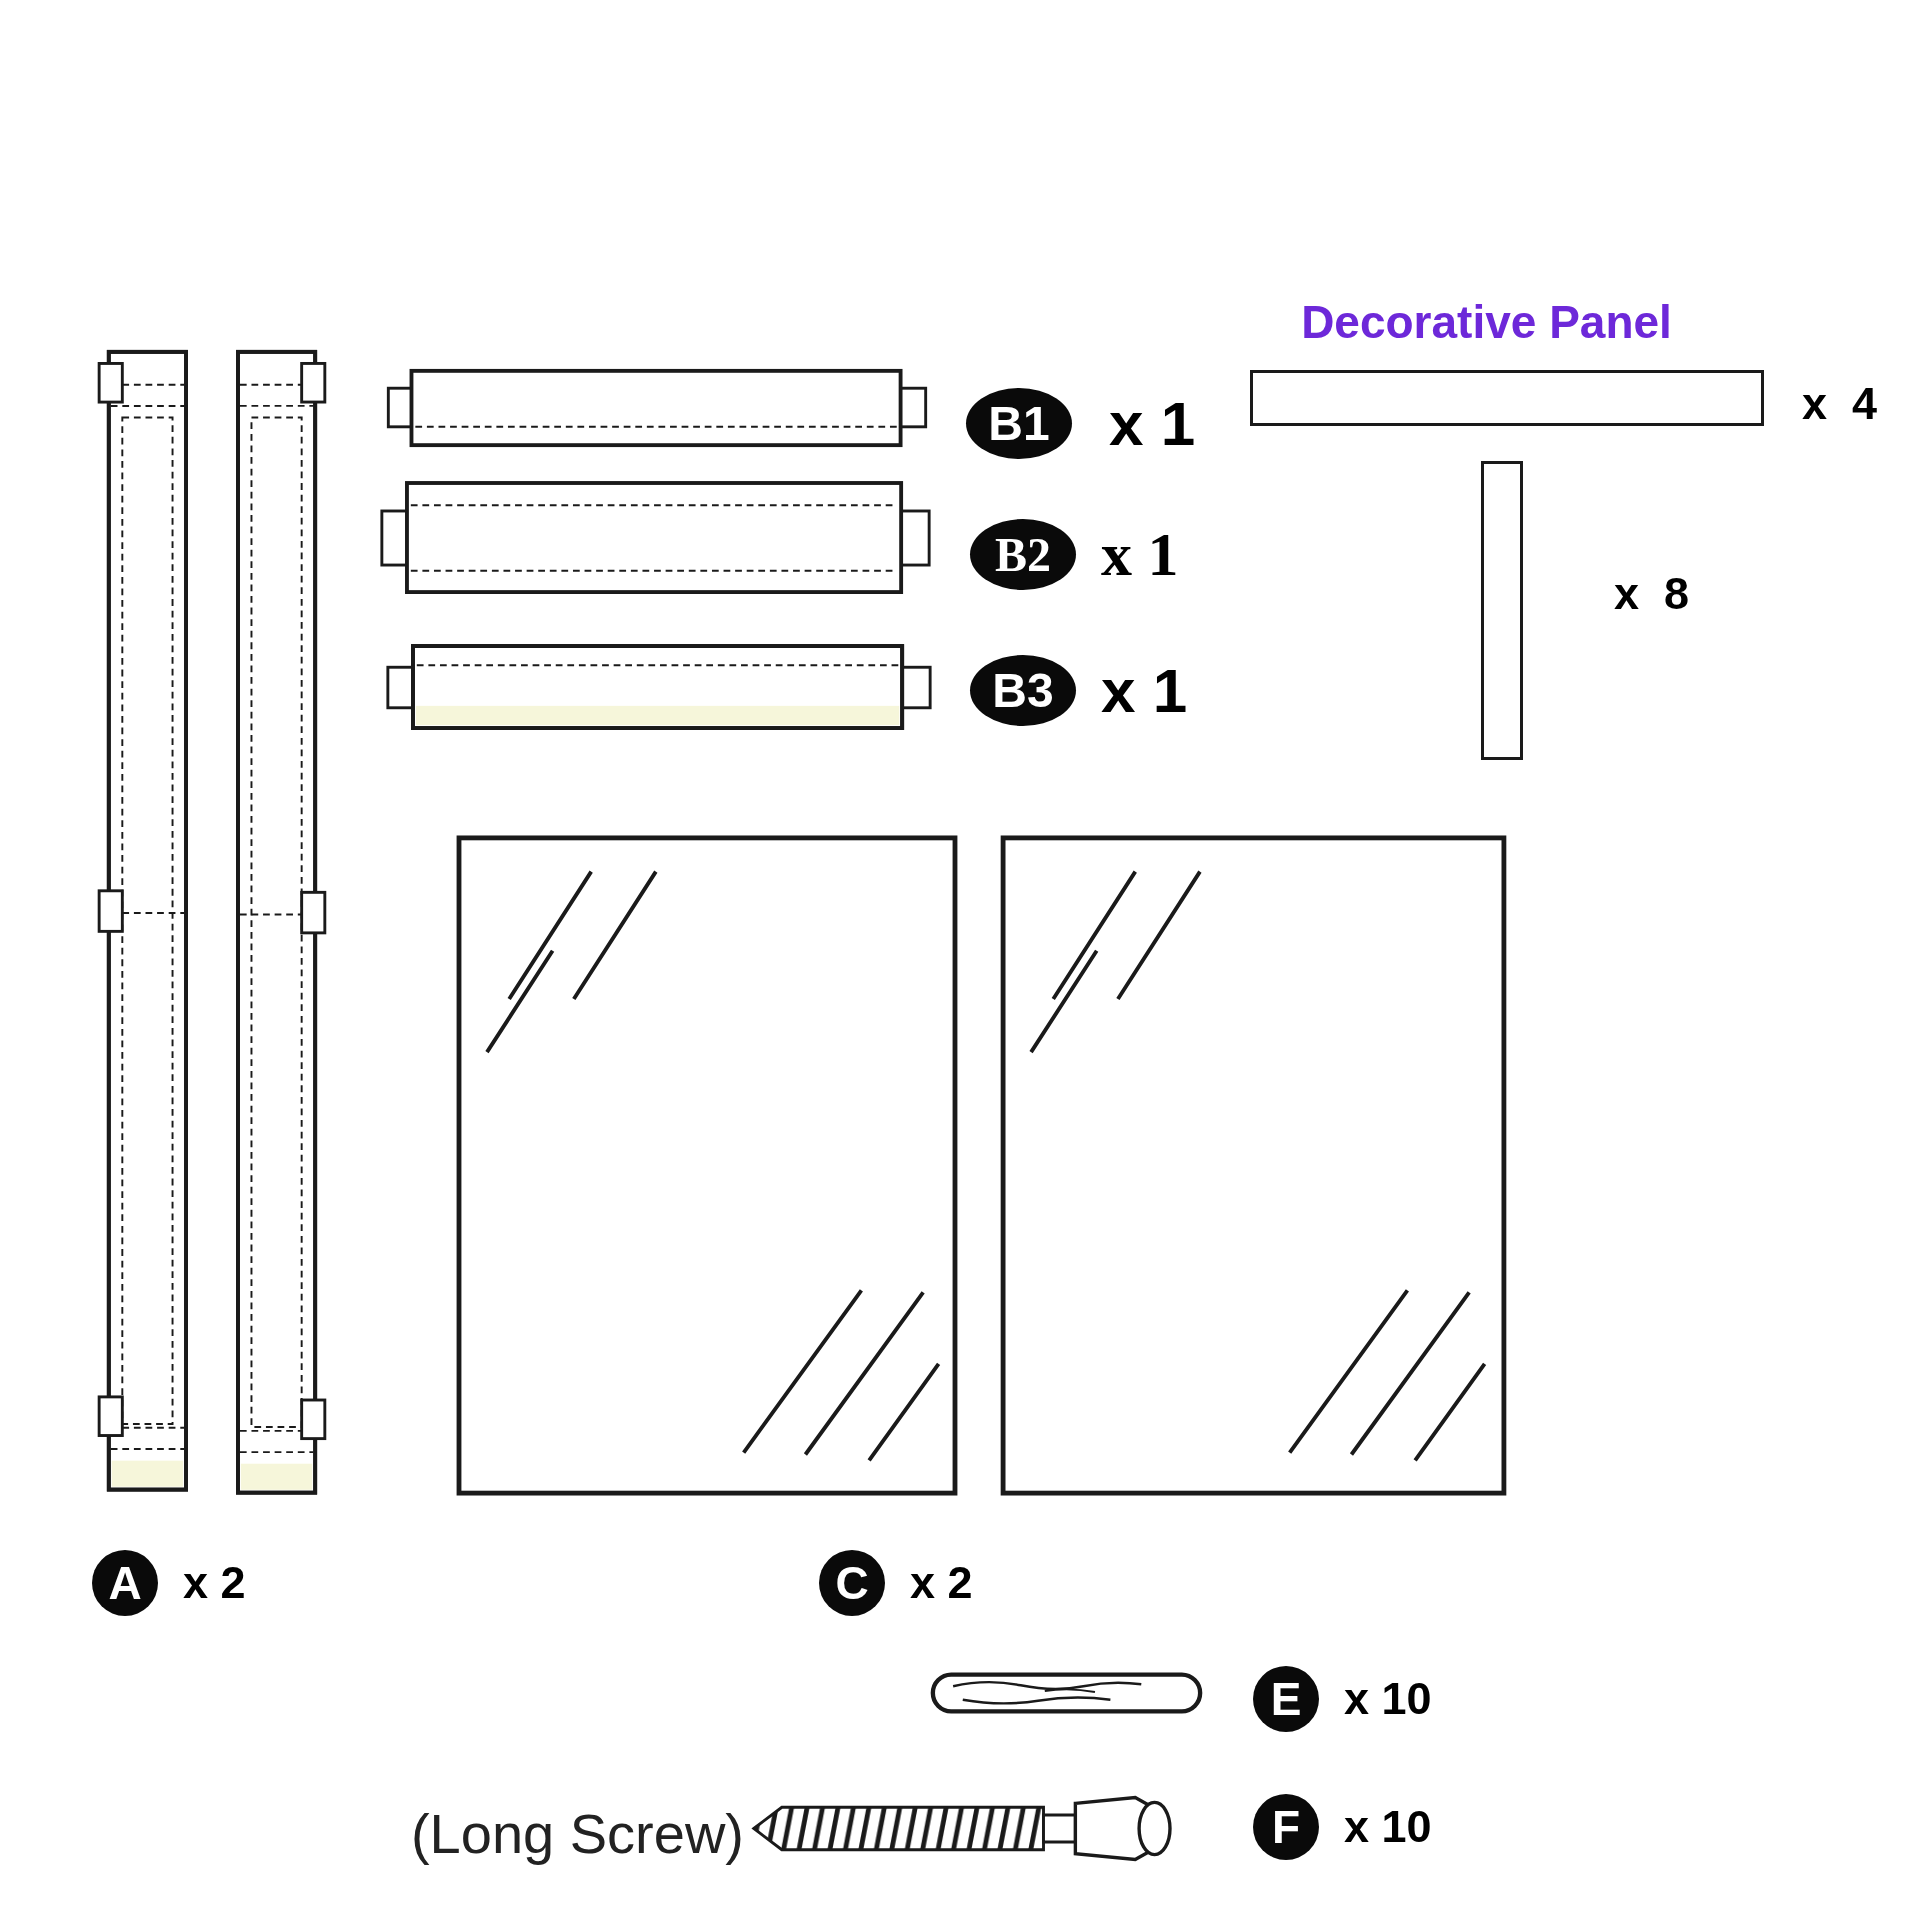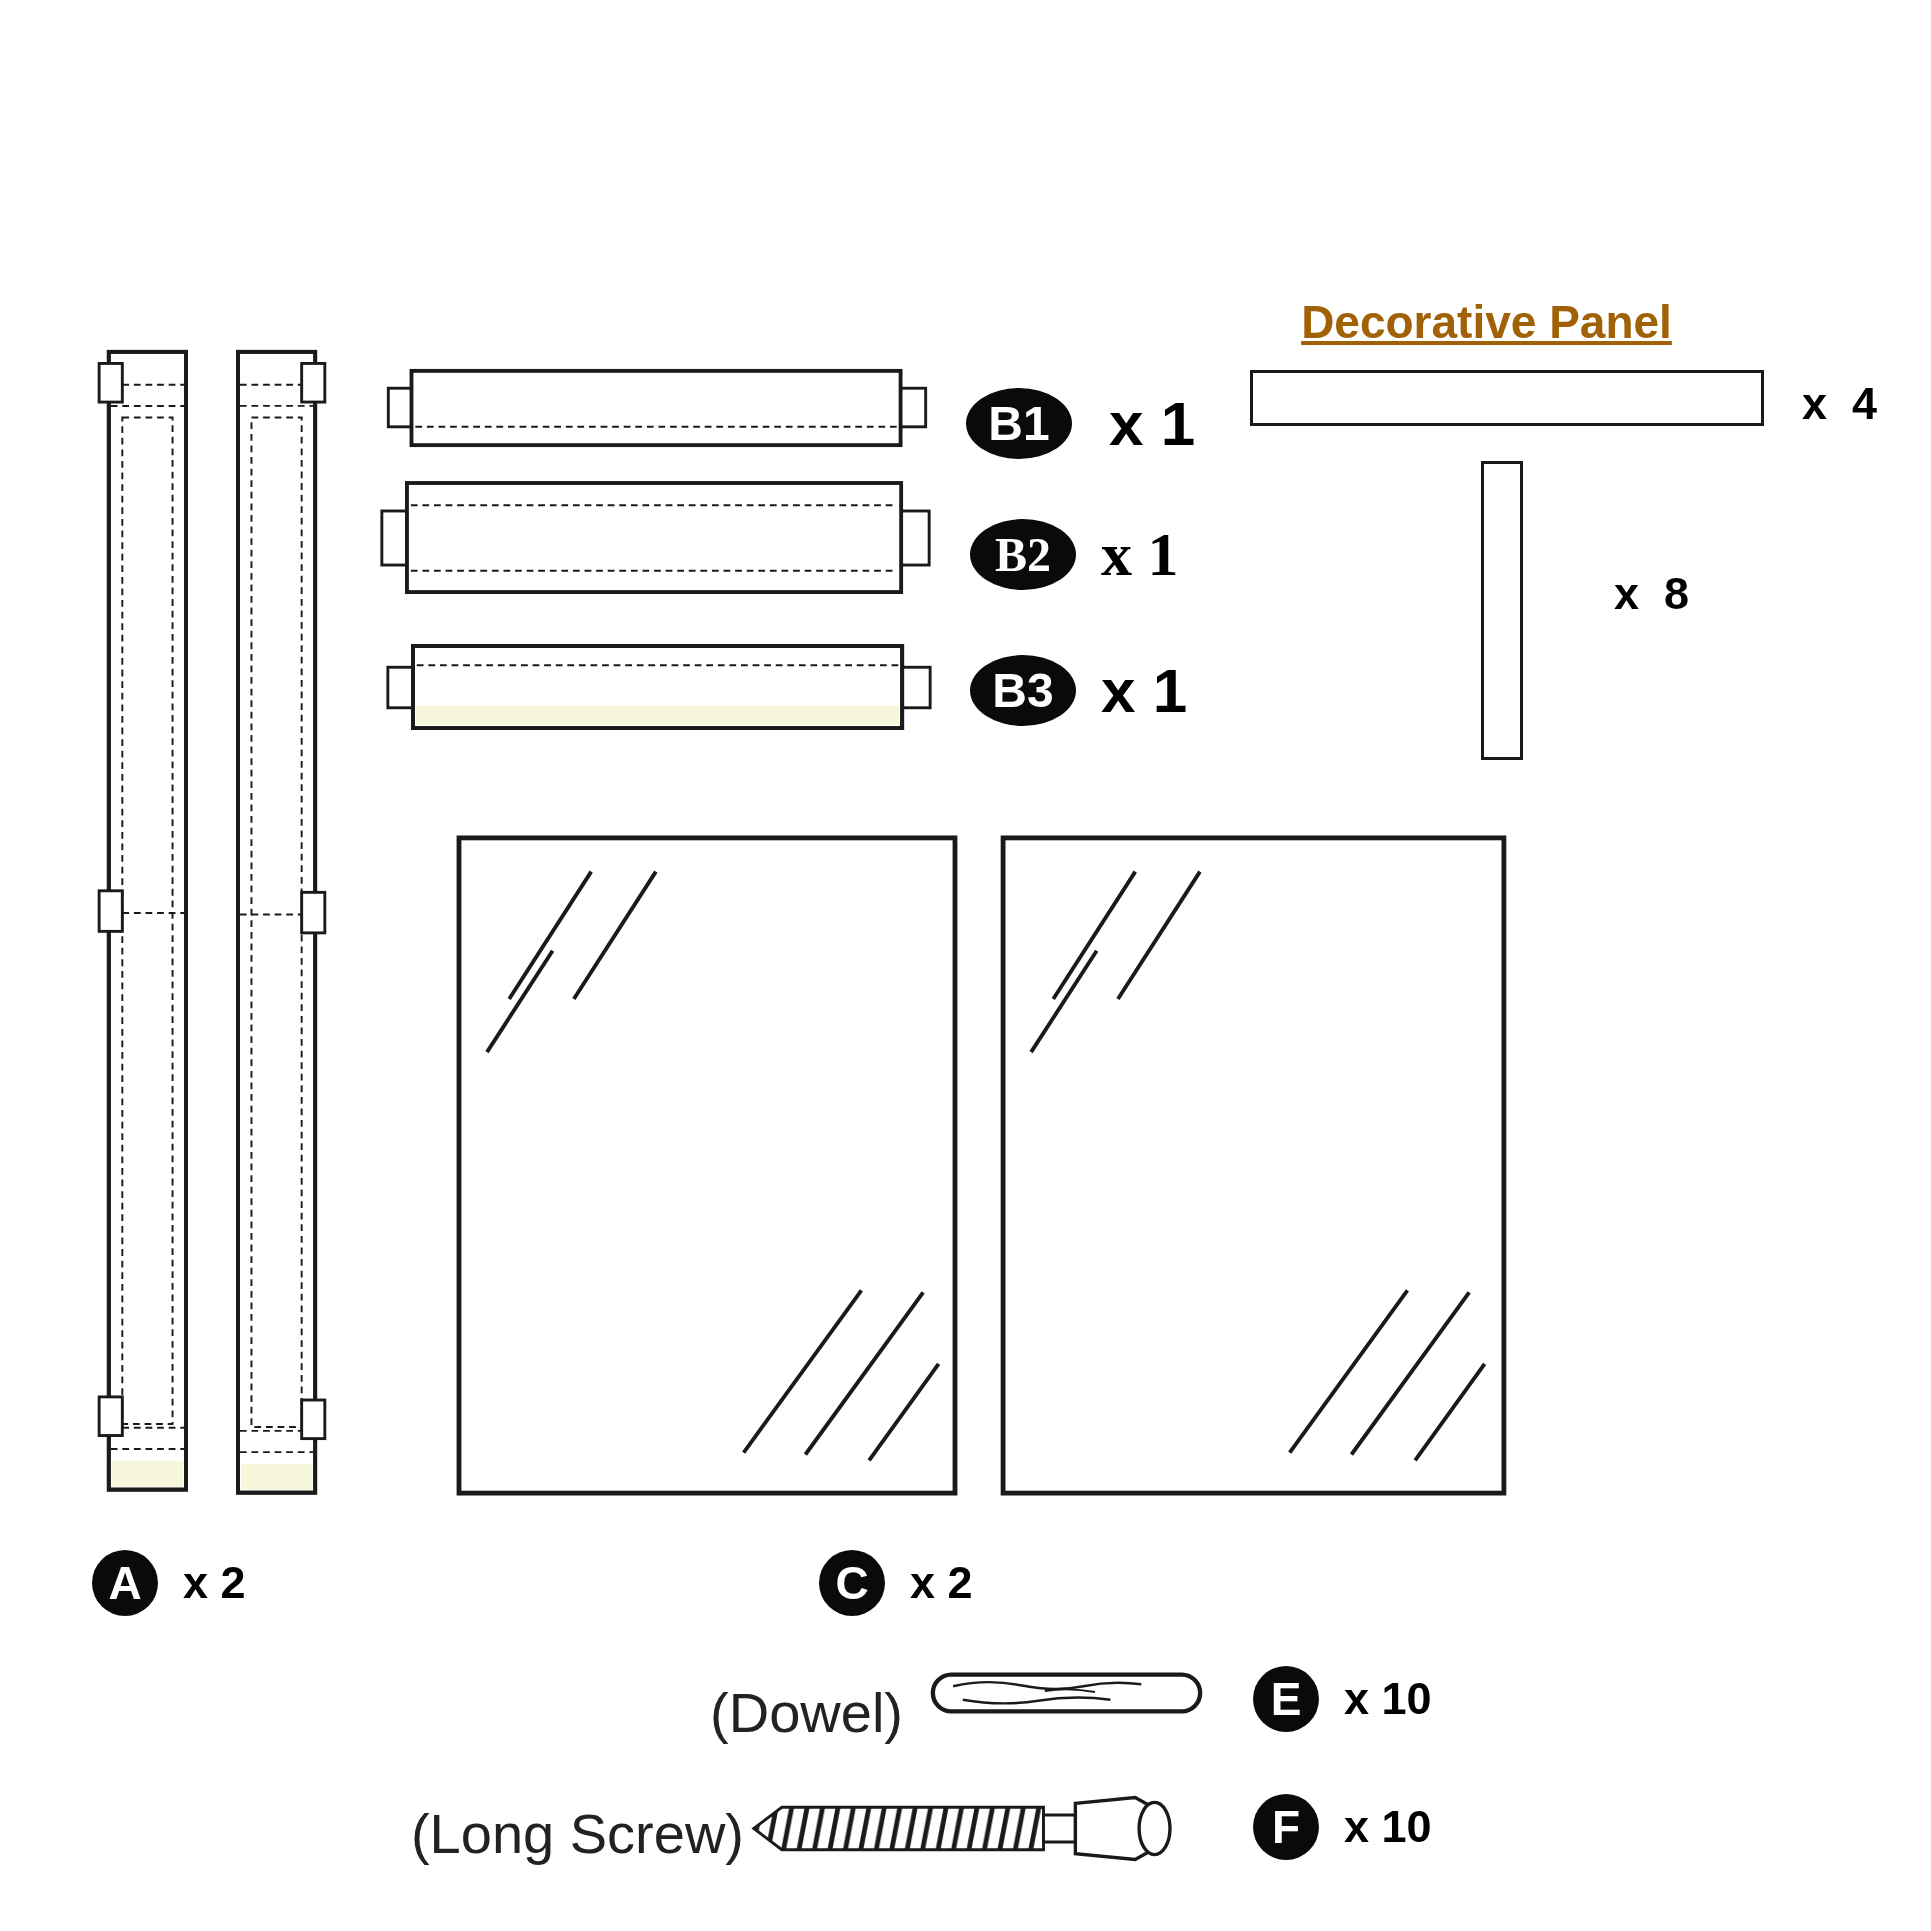--- a/index.html
+++ b/index.html
@@ -17,21 +17,21 @@
   .round-badge { width:66px; height:66px; font-size:46px; }
 
   .count { font-weight:bold; color:#000000; }
   .count-lg { font-size:45px; }
   .count-b { font-size:62px; }
 
   .label-row { position:absolute; display:flex; align-items:center; gap:25px; }
 
   .panel-box { background:#ffffff; border:3.9px solid #1a1a1a; }
 
-  .section-label { font-weight:bold; color:#a16207; font-size:46px; text-align:center;text-decoration:underline; }
+  .section-label { font-weight:bold; color:#6d28d9; font-size:46px; text-align:center; }
   .part-label { color:#222222; font-size:56px; text-align:right; }
 
   svg { display:block; }
 </style>
 </head>
 <body>
 
 <div class="page">
 
 
@@ -123,21 +123,20 @@
   <div class="label-row" style="left:92px; top:1550px;">
     <div class="badge-ellipse round-badge">A</div>
     <div class="count count-lg">x 2</div>
   </div>
 
   <div class="label-row" style="left:819px; top:1550px;">
     <div class="badge-ellipse round-badge">C</div>
     <div class="count count-lg">x 2</div>
   </div>
 
-  <div class="abs part-label" style="left:618px; top:1680px; width:285px;">(Dowel)</div>
   <svg class="abs" style="left:929px; top:1665px;" width="275" height="56" viewBox="0 0 285 58">
     <rect x="4" y="10" width="277" height="38" rx="19" fill="#ffffff" stroke="#1a1a1a" stroke-width="4.5"></rect>
     <path d="M25,22 q35,-8 70,-1 t65,1 t60,-2" fill="none" stroke="#1a1a1a" stroke-width="2.5"></path>
     <path d="M35,36 q40,7 78,1 t75,-1" fill="none" stroke="#1a1a1a" stroke-width="2.5"></path>
     <path d="M120,27 q25,-4 52,1" fill="none" stroke="#1a1a1a" stroke-width="2"></path>
   </svg>
   <div class="label-row" style="left:1253px; top:1666px;">
     <div class="badge-ellipse round-badge">E</div>
     <div class="count count-lg">x 10</div>
   </div>

